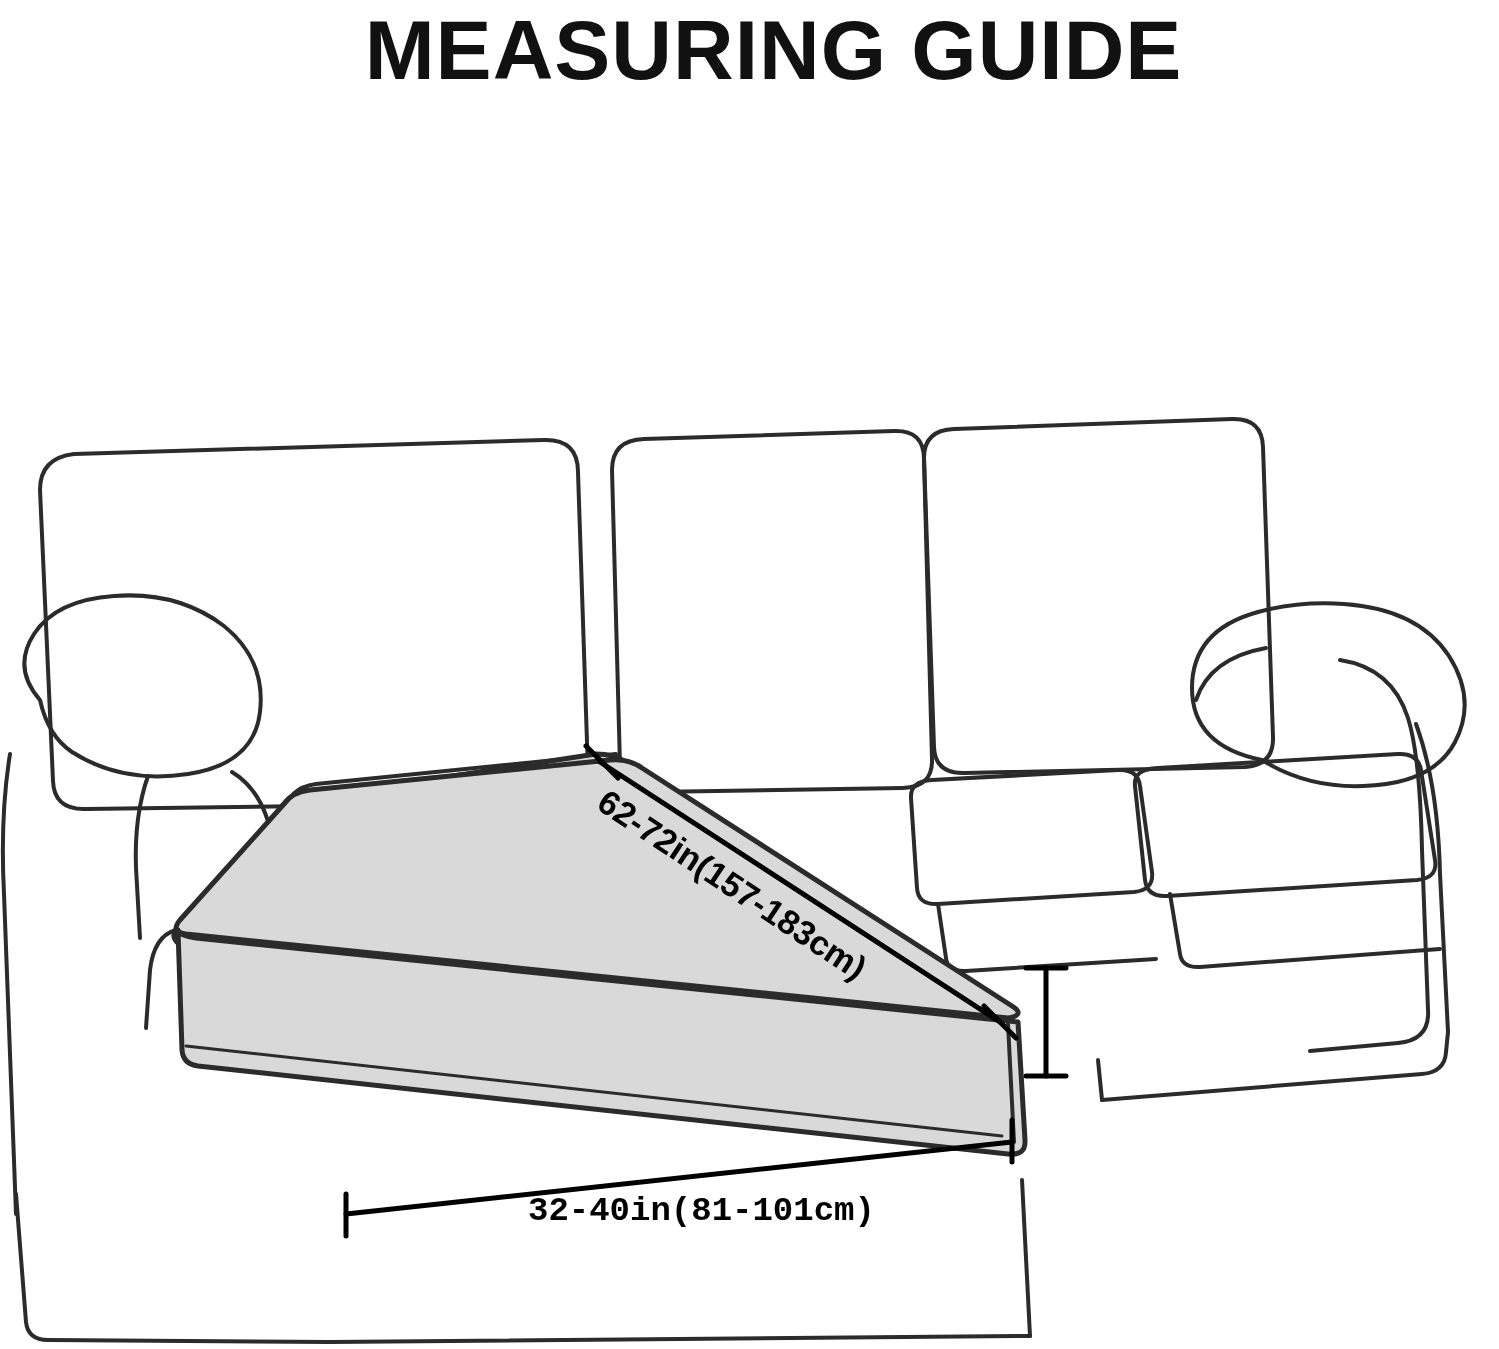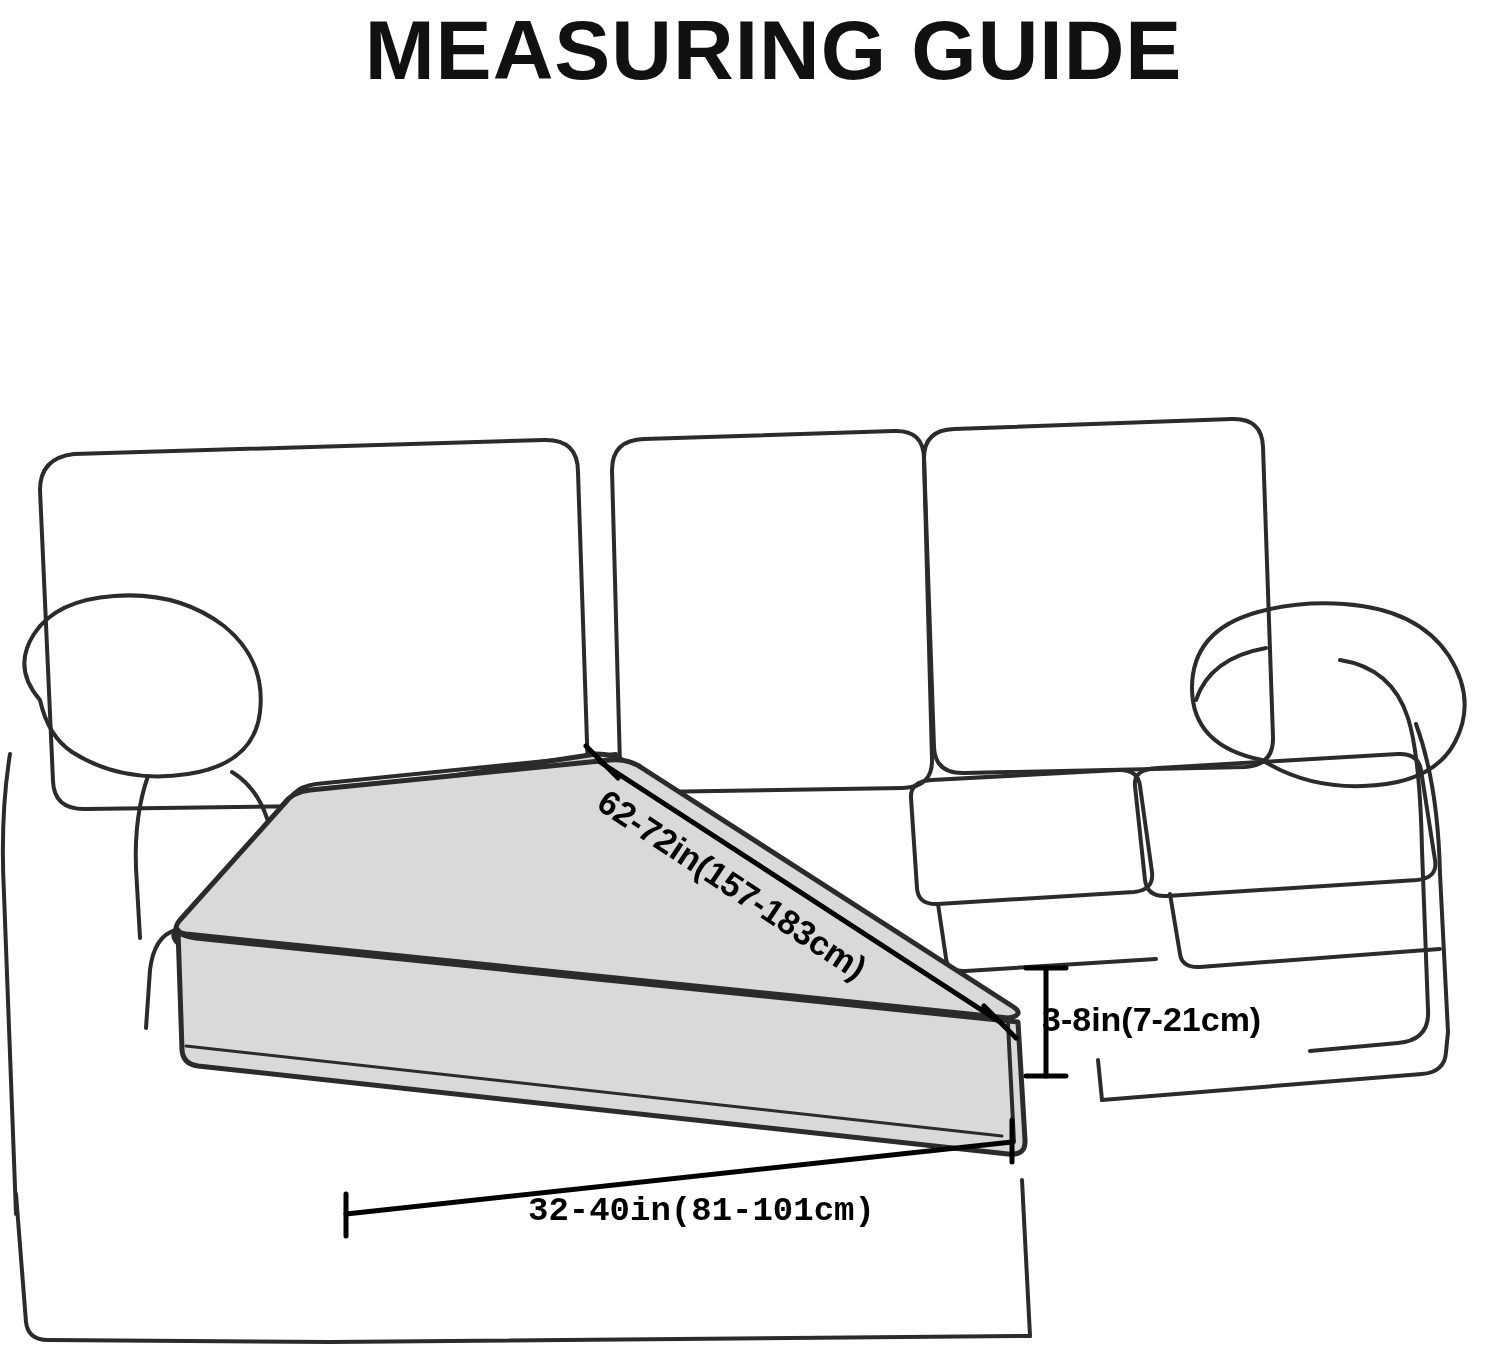--- a/index.html
+++ b/index.html
@@ -130,17 +130,16 @@
         <line x1="346" y1="1214" x2="1012" y2="1142"></line>
         <line x1="346" y1="1194" x2="346" y2="1236"></line>
         <line x1="1012" y1="1120" x2="1012" y2="1162"></line>
       </g>
 
     </g>
   </svg>
 
   <div class="dim-label" id="label-length">62-72in(157-183cm)</div>
 
-  <div class="dim-label" id="label-depth">3-8in(7-21cm)</div>
 
   <div class="dim-label" id="label-width">32-40in(81-101cm)</div>
 
 </div>
 
 </body></html>

